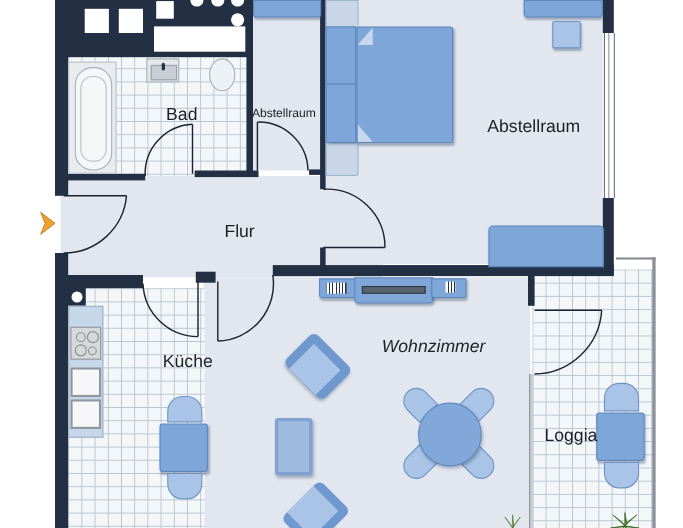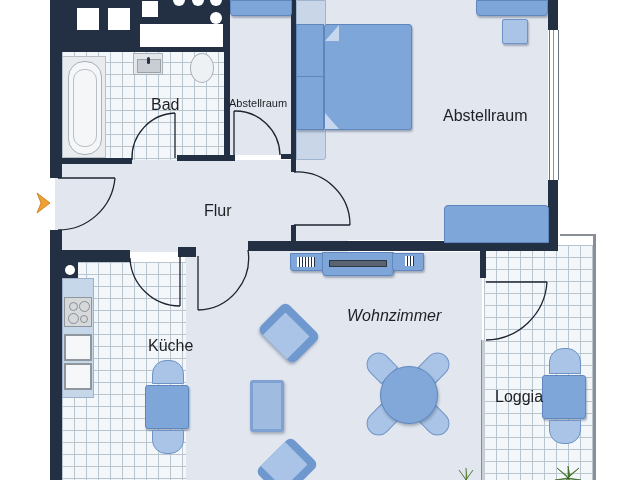--- a/index.html
+++ b/index.html
@@ -126,21 +126,21 @@
   <div class="abs" style="left:4px;top:4px;width:7px;height:7px;border-radius:50%;border:1px solid #8a9097;"></div>
   <div class="abs" style="left:14px;top:3px;width:9px;height:9px;border-radius:50%;border:1px solid #8a9097;"></div>
   <div class="abs" style="left:3px;top:15px;width:9px;height:9px;border-radius:50%;border:1px solid #8a9097;"></div>
   <div class="abs" style="left:15px;top:17px;width:6px;height:6px;border-radius:50%;border:1px solid #8a9097;"></div>
 </div>
 <div class="abs" style="left:64px;top:334px;width:28px;height:27px;background:#f6f7f8;border:2px solid #8f969d;box-sizing:border-box;"></div>
 <div class="abs" style="left:64px;top:363px;width:28px;height:27px;background:#f6f7f8;border:2px solid #8f969d;box-sizing:border-box;"></div>
 <div class="abs lblue" style="left:152px;top:360px;width:30px;height:22px;border-radius:14px 14px 0 0;"></div>
 <div class="abs blue" style="left:145px;top:385px;width:42px;height:42px;border-radius:3px;"></div>
 <div class="abs lblue" style="left:152px;top:430px;width:30px;height:22px;border-radius:0 0 14px 14px;"></div>
-<div class="label" style="left:127px;top:337px;padding-left:21px;">Küche</div>
+<div class="label" style="left:127px;top:321px;padding-left:21px;">Küche</div>
 
 <div class="abs blue" style="left:290px;top:253px;width:32px;height:16px;border-radius:0 0 3px 3px;background:#7fa6d8 repeating-linear-gradient(90deg,#fff 0 2px,#233044 2px 3px) 6px 3px/18px 10px no-repeat;"></div>
 <div class="abs blue" style="left:322px;top:252px;width:70px;height:22px;border-radius:0 0 4px 4px;">
   <div class="abs" style="left:6px;top:7px;width:56px;height:5px;background:#5a6370;border:1px solid #2f3742;"></div>
 </div>
 <div class="abs blue" style="left:392px;top:253px;width:30px;height:16px;border-radius:0 0 3px 3px;background:#7fa6d8 repeating-linear-gradient(90deg,#fff 0 2px,#233044 2px 3px) 12px 2px/9px 10px no-repeat;"></div>
 
 <div class="abs" style="left:264px;top:313px;width:50px;height:40px;transform:rotate(45deg);background:#6f98cf;border-radius:6px;box-shadow:1px 2px 3px rgba(40,60,90,0.35);">
   <div class="abs" style="left:8px;top:8px;width:34px;height:32px;background:#a9c4e6;"></div>
 </div>

